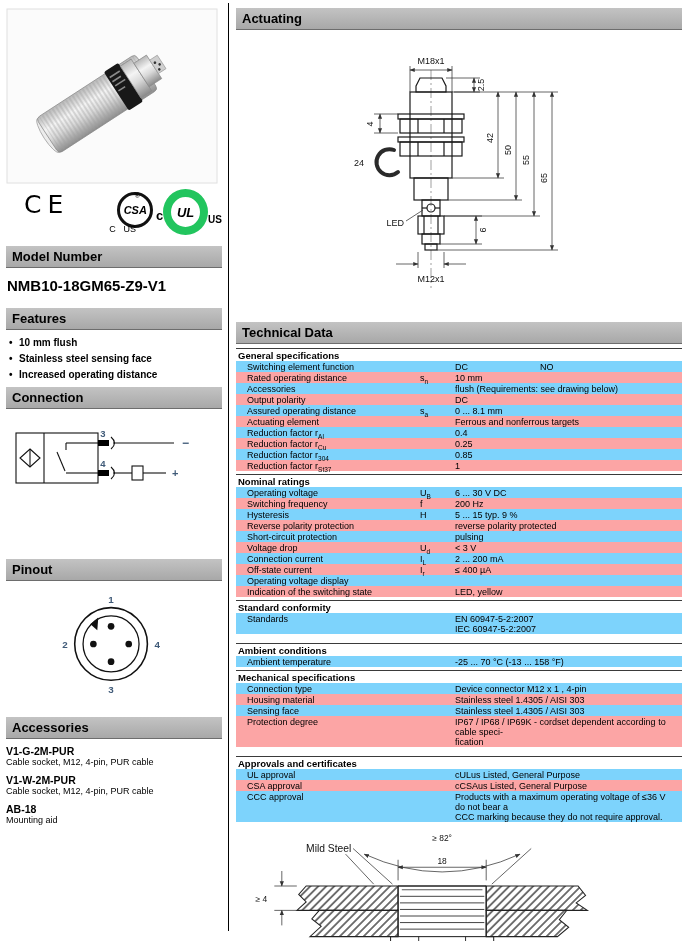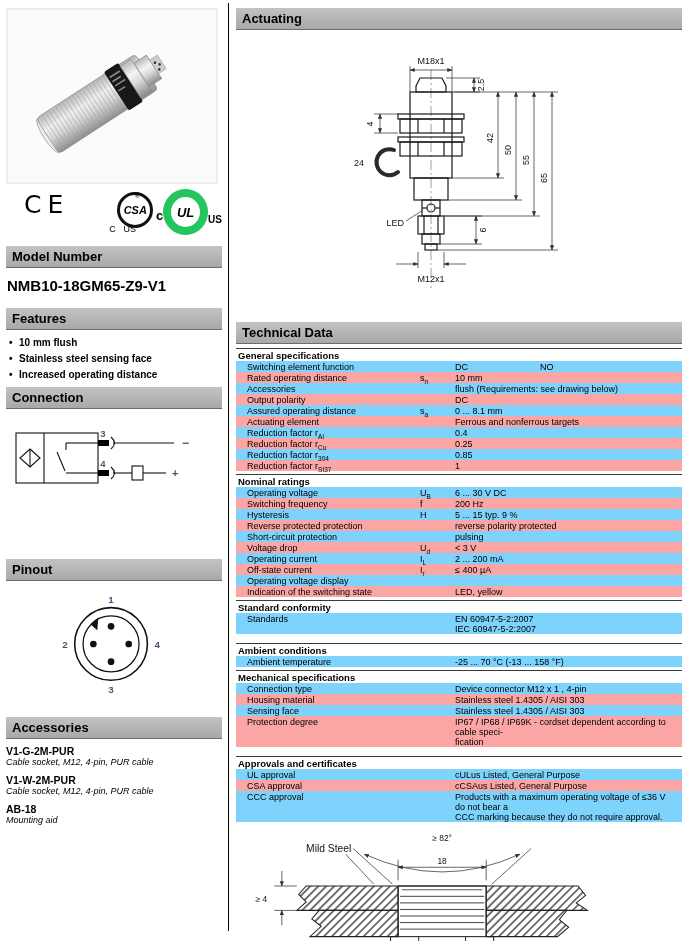--- a/index.html
+++ b/index.html
@@ -31,21 +31,21 @@
   .cul .ring{width:30px;height:30px;border:8px solid #22c55e;border-radius:50%;
     display:flex;align-items:center;justify-content:center;font-weight:bold;font-size:13px;font-style:italic;}
   .cul .us{font-size:10px;font-weight:bold;margin-top:14px;}
   .model{font-weight:bold;font-size:15px;padding:9px 0 0 1px;height:17px;}
   
   .features{padding-top:5px;}
   .feat{display:flex;font-weight:bold;font-size:10px;line-height:16px;}
   .feat .dot{width:10px;padding-left:3px;flex:none;}
   
   .acc-name{font-weight:bold;font-size:10.5px;margin-top:6px;line-height:12px;}
-  .acc-desc{font-size:9px;line-height:11px;font-style:italic;}
+  .acc-desc{font-size:9px;line-height:11px;}
   
   .tbl{margin-top:4px;}
   .trow{display:flex;align-items:flex-start;font-size:9px;line-height:10px;padding:.5px 0;}
   .trow.g{background:#7dd3fc;}
   .trow.w{background:#fca5a5;}
   .trow.sec{font-weight:bold;font-size:9.5px;line-height:11px;border-top:1px solid #3a3a3a;margin-top:3px;padding-left:2px;text-align:center;}
   .trow.sec.gap{margin-top:9px;}
   .c-label{width:173px;padding-left:11px;flex:none;}
   .c-sym{width:35px;flex:none;}
   .c-val{flex:1;padding-right:4px;}
@@ -326,36 +326,36 @@
         <span class="c-label">Switching frequency</span>
         <span class="c-sym">f</span>
         <span class="c-val">200 Hz</span>
       </div>
       <div class="trow g">
         <span class="c-label">Hysteresis</span>
         <span class="c-sym">H</span>
         <span class="c-val">5 ... 15  typ. 9  %</span>
       </div>
       <div class="trow w">
-        <span class="c-label">Reverse protected protection</span>
+        <span class="c-label">Reverse polarity protection</span>
         <span class="c-sym">&nbsp;</span>
         <span class="c-val">reverse polarity protected</span>
       </div>
       <div class="trow g">
         <span class="c-label">Short-circuit protection</span>
         <span class="c-sym">&nbsp;</span>
         <span class="c-val">pulsing</span>
       </div>
       <div class="trow w">
         <span class="c-label">Voltage drop</span>
         <span class="c-sym">U<sub>d</sub></span>
         <span class="c-val">&lt; 3 V</span>
       </div>
       <div class="trow g">
-        <span class="c-label">Operating current</span>
+        <span class="c-label">Connection current</span>
         <span class="c-sym">I<sub>L</sub></span>
         <span class="c-val">2 ... 200 mA</span>
       </div>
       <div class="trow w">
         <span class="c-label">Off-state current</span>
         <span class="c-sym">I<sub>r</sub></span>
         <span class="c-val">≤ 400 µA</span>
       </div>
       <div class="trow g">
         <span class="c-label">Operating voltage display</span>

